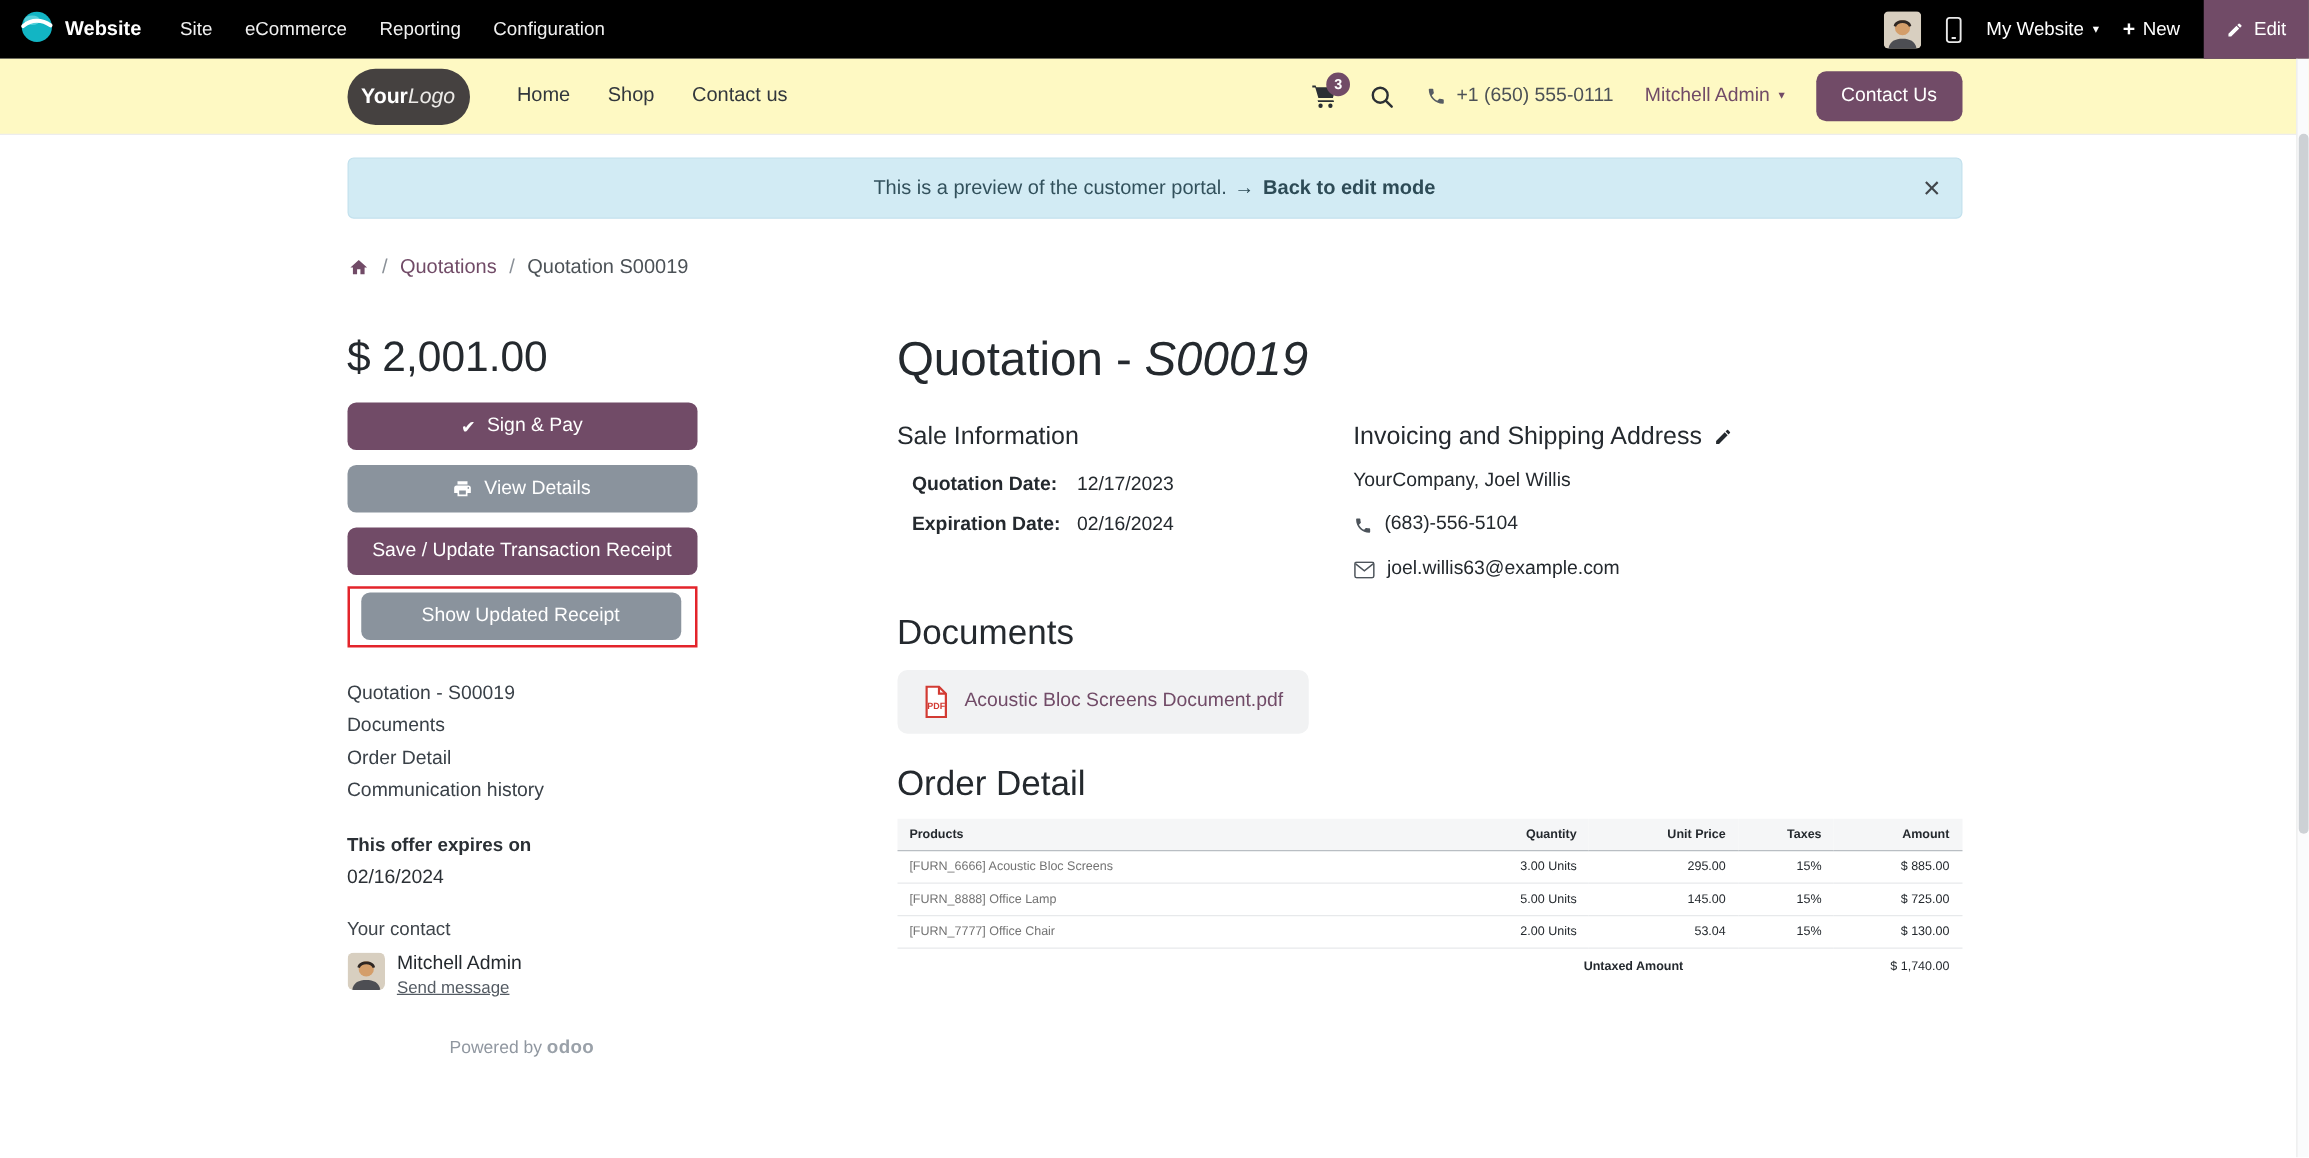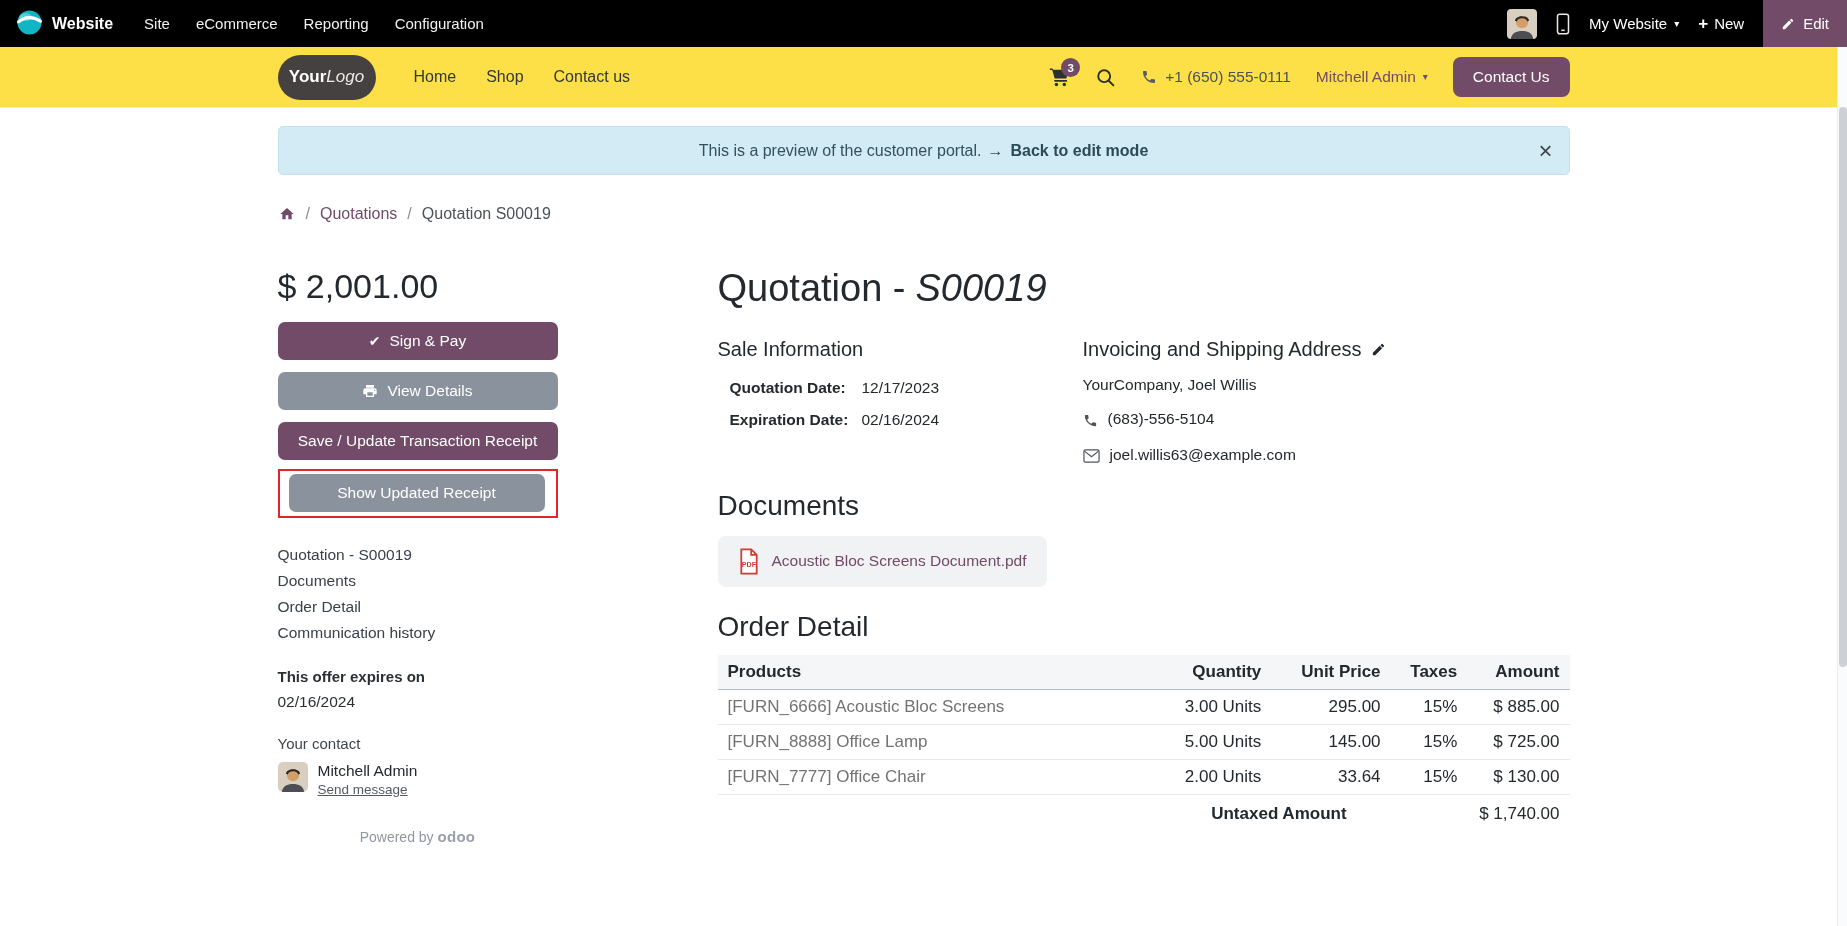--- a/index.html
+++ b/index.html
@@ -27,21 +27,21 @@
   .tb-drop { display:flex; align-items:center; gap:7px; cursor:pointer; color:#fff; }
   .caret { font-size:10px; line-height:1; }
   .tb-new { display:flex; align-items:center; gap:6px; cursor:pointer; color:#fff; }
   .plus-glyph { font-size:17px; font-weight:700; line-height:1; }
   .edit-btn {
     height:100%; background:#714B67; color:#fff;
     display:flex; align-items:center; gap:8px; padding:0 18px; cursor:pointer;
   }
 
   
-  .site-header { background:#fde047; border-bottom:1px solid #ededed; }
+  .site-header { background:#fef9c3; border-bottom:1px solid #ededed; }
   .site-header .container { display:flex; align-items:center; height:60px; }
   .logo {
     width:98px; height:45px; border-radius:24px; background:#454140; color:#fff;
     display:flex; align-items:center; justify-content:center; font-size:17px; flex-shrink:0; cursor:pointer;
   }
   .logo-your { font-weight:700; }
   .logo-logo { font-weight:300; font-style:italic; color:#eceae7; }
   .site-nav { display:flex; gap:30px; margin-left:38px; font-size:16px; }
   .site-nav a { color:#32373c; text-decoration:none; }
   .header-right { margin-left:auto; display:flex; align-items:center; gap:25px; }
@@ -126,21 +126,21 @@
   .addr-line { display:flex; gap:10px; margin-top:10px; font-size:15.5px; line-height:1.35; }
   .addr-line .ic { color:#4d545b; display:flex; margin-top:2px; flex-shrink:0; }
   .addr-line.spaced { margin-top:15px; align-items:center; }
   .sec-h2 { font-size:28px; font-weight:500; color:#24292e; margin-top:24px; }
   .doc-card {
     margin-top:14px; display:inline-flex; align-items:center; gap:12px;
     background:#f1f2f3; border-radius:8px; padding:12px 20px; cursor:pointer;
   }
   .doc-link { color:#714B67; font-size:15.5px; text-decoration:none; }
 
-  table.order { width:100%; border-collapse:collapse; table-layout:fixed; margin-top:12px; font-size:17px; }
+  table.order { width:100%; border-collapse:collapse; table-layout:fixed; margin-top:12px; font-size:10px; }
   table.order thead th {
     padding:7px 10px; font-weight:700; text-align:right;
     background:#f5f6f7; border-bottom:1px solid #b9bec3; color:#24292e;
   }
   table.order thead th:first-child { text-align:left; }
   table.order tbody td { padding:7px 10px; text-align:right; border-bottom:1px solid #e7e9eb; }
   table.order tbody td:first-child { text-align:left; }
   table.order tbody a { color:#737373; text-decoration:none; }
   table.order tfoot td { padding:9px 10px; text-align:right; }
   table.order tfoot .lbl { font-weight:700; padding-right:44px; }
@@ -430,21 +430,21 @@
           <tr>
             <td><a href="#">[FURN_8888] Office Lamp</a></td>
             <td>5.00 Units</td>
             <td>145.00</td>
             <td>15%</td>
             <td>$ 725.00</td>
           </tr>
           <tr>
             <td><a href="#">[FURN_7777] Office Chair</a></td>
             <td>2.00 Units</td>
-            <td>33.64</td>
+            <td>53.04</td>
             <td>15%</td>
             <td>$ 130.00</td>
           </tr>
         </tbody>
         <tfoot>
           <tr>
             <td colspan="3" class="lbl">Untaxed Amount</td>
             <td></td>
             <td>$ 1,740.00</td>
           </tr>

